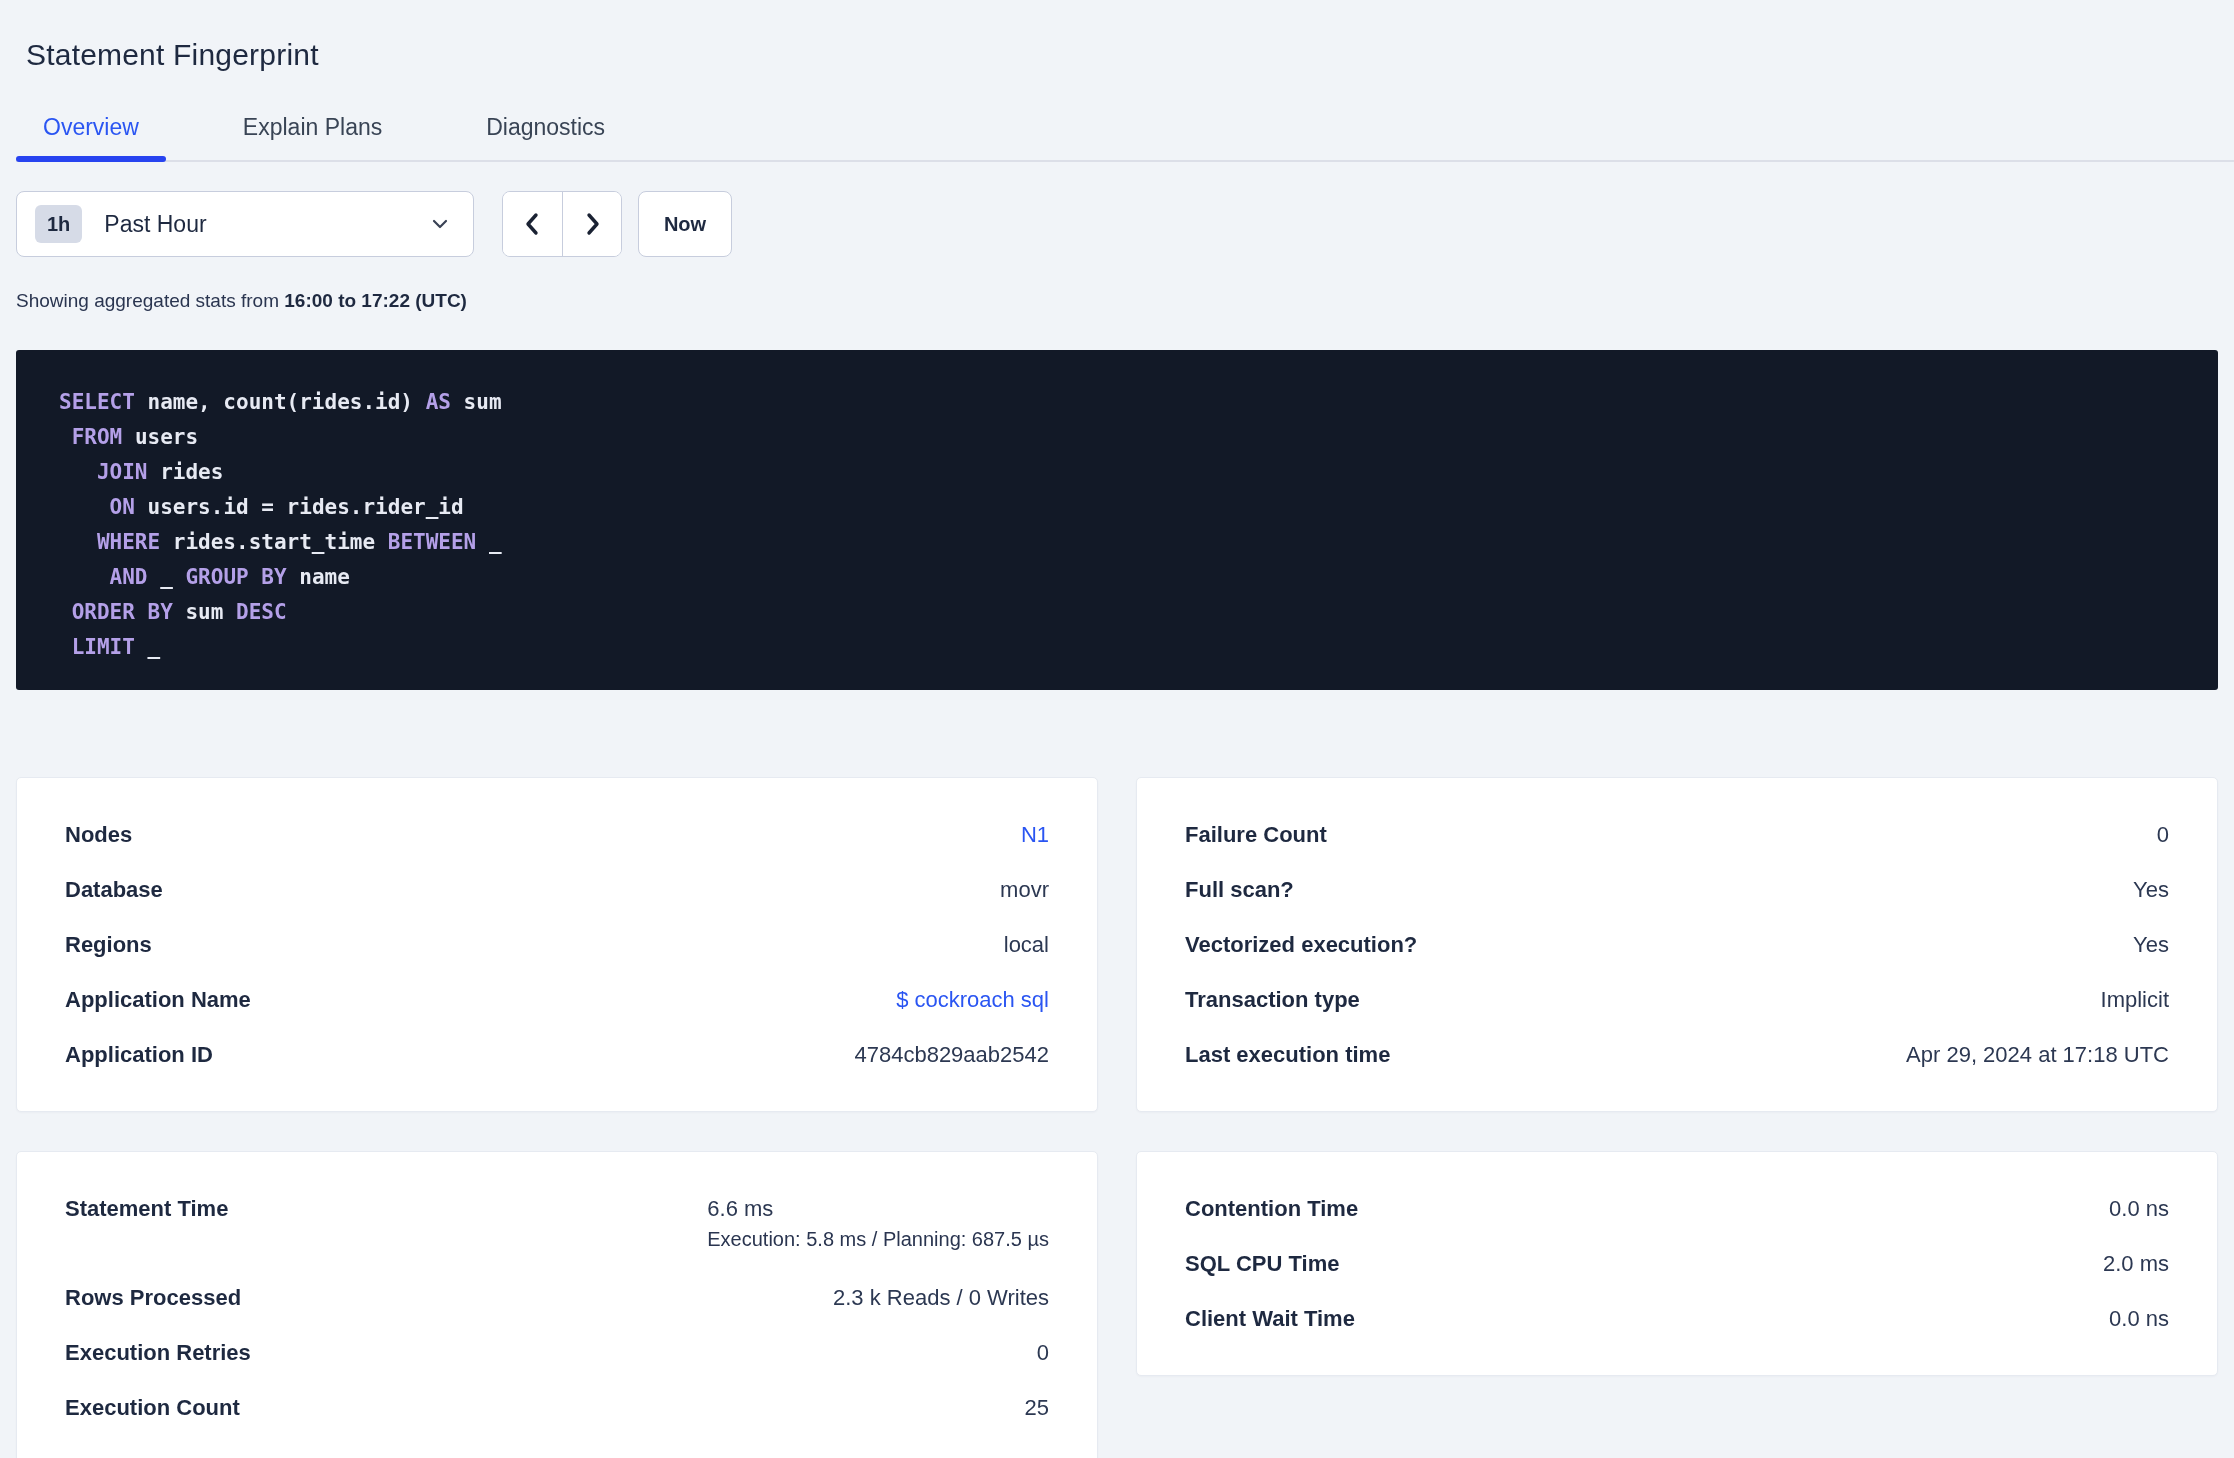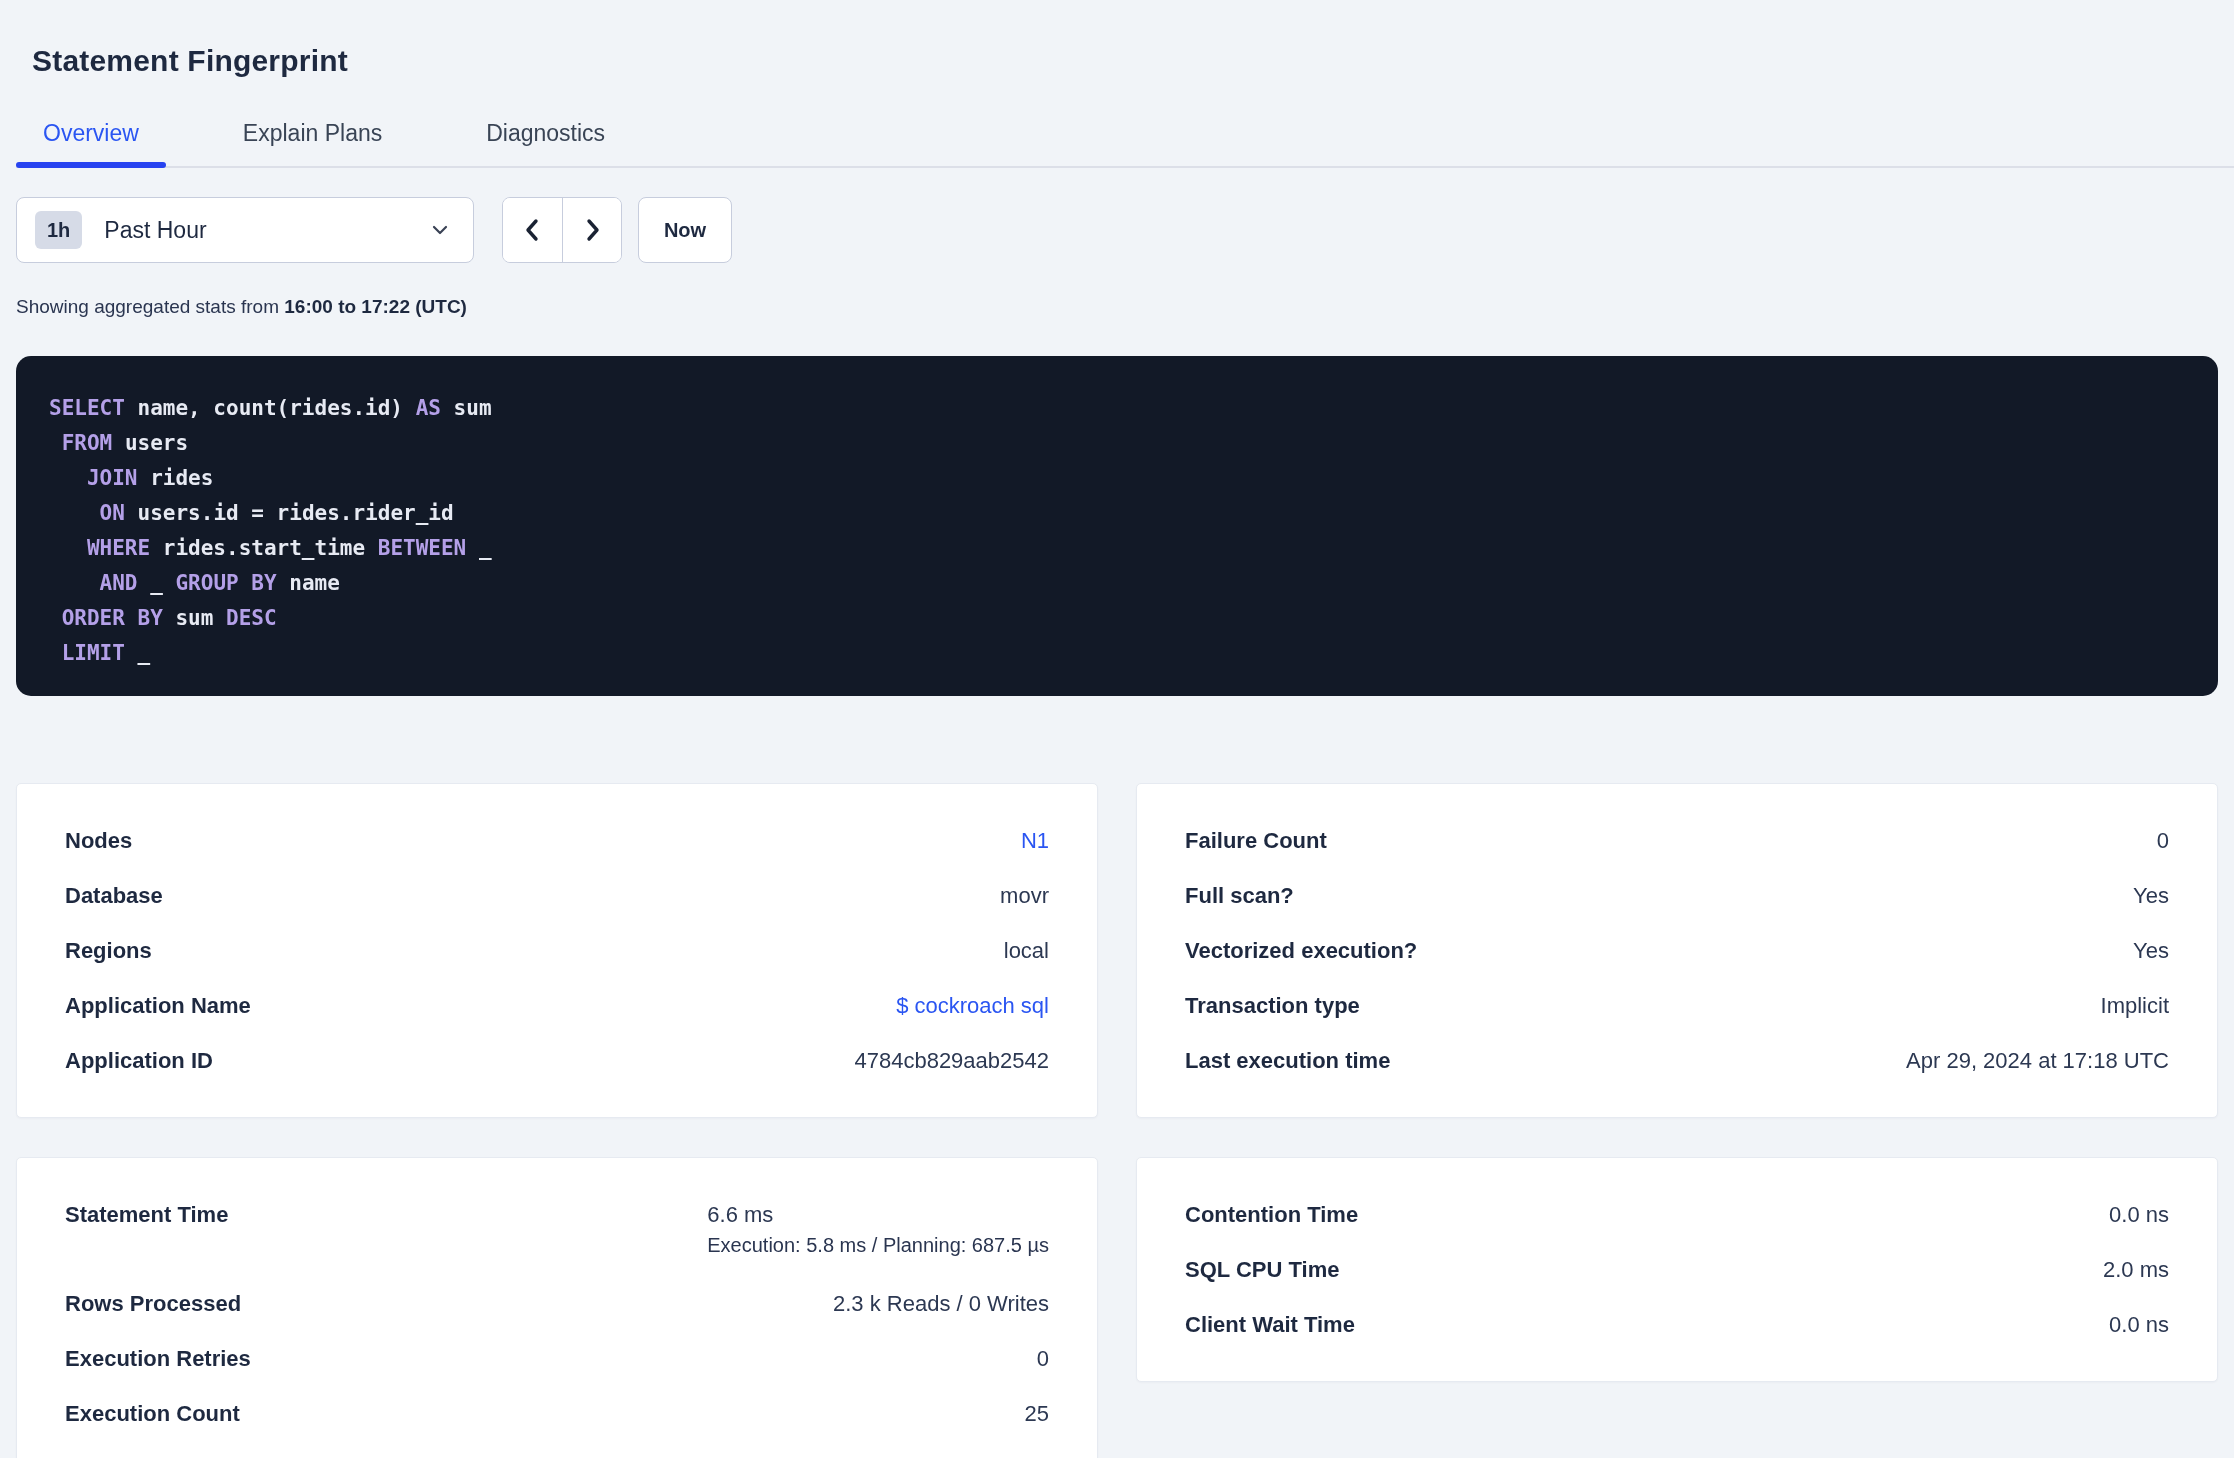--- a/index.html
+++ b/index.html
@@ -9,25 +9,25 @@
     min-height: 1458px;
     background: var(--page-bg, #f1f4f8);
     font-family: "Liberation Sans", sans-serif;
     color: var(--value, #2c3852);
     -webkit-font-smoothing: antialiased;
   }
   .page { padding: 0 16px 20px 16px; }
 
   
   .title {
-    margin: 16px;
+    margin: 10px;
     padding-top: 26px;
     font-size: 30px;
     line-height: 38px;
-    font-weight: 700;
+    font-weight: 400;
     color: var(--heading, #1e2940);
     letter-spacing: 0.2px;
   }
 
   
   .tabs {
     display: flex;
     gap: 50px;
     margin-top: 24px;
     margin-right: -16px;
@@ -125,22 +125,22 @@
     font-size: 19px;
     line-height: 26px;
     color: #2a3550;
   }
   .stats-line strong { font-weight: 700; color: var(--heading, #1e2940); }
 
   
   .sql-box {
     margin-top: 36px;
     background: var(--code-bg, #121927);
-    border-radius: 15px;
-    padding: 35px 33px 25px 33px;
+    border-radius: 3px;
+    padding: 35px 33px 25px 43px;
     font-family: "DejaVu Sans Mono", "Liberation Mono", monospace;
     font-size: 21px;
     line-height: 35px;
     font-weight: 600;
   }
   .code-line { white-space: pre; }
   .kw { color: var(--code-kw, #b4a0e8); }
   .pl { color: var(--code-text, #e7eaf3); }
 
   

